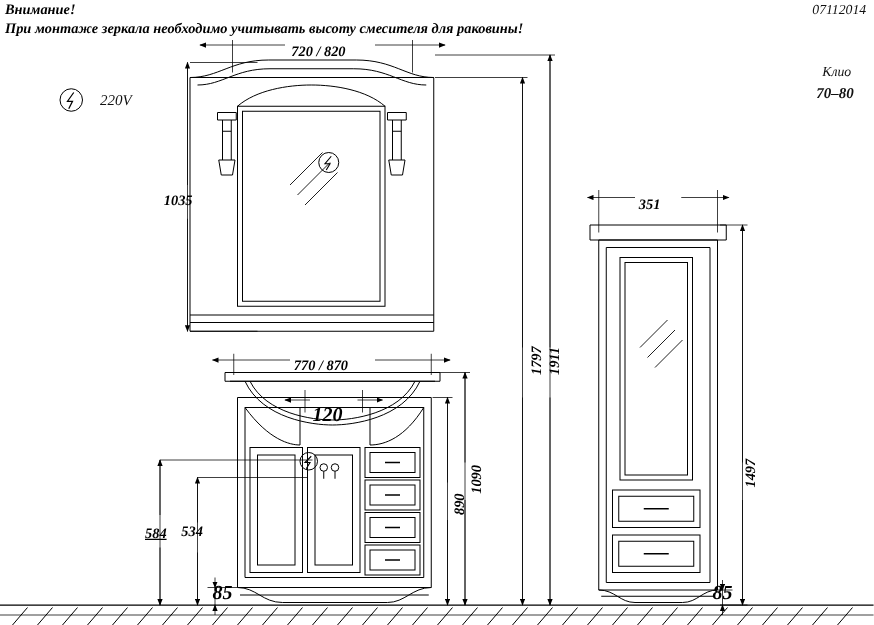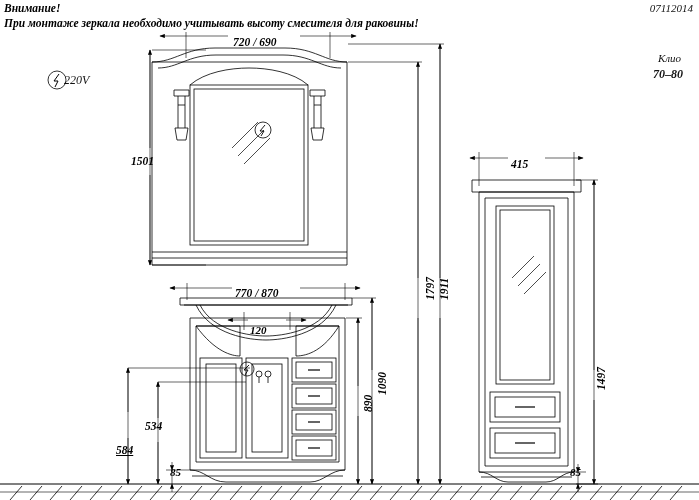--- a/index.html
+++ b/index.html
@@ -38,21 +38,21 @@
   .meta.m3{right:16px;top:31px;font-weight:bold;font-size:12px;margin-top:36px;}
   .dimtxt{
     position:absolute;
     font-family:"Liberation Serif", serif;
     font-weight:bold;
     font-style:italic;
     font-size:11.5px;
     white-space:nowrap;
     color:#000;
   }
-  .dimtxt.sm{font-size:11px;}
+  .dimtxt.sm{font-size:16px;}
   .rot{
     transform:rotate(-90deg);
     transform-origin:left top;
   }
   .volt{
     position:absolute;
     font-family:"Liberation Serif", serif;
     font-style:italic;
     font-size:12px;
     white-space:nowrap;
@@ -63,35 +63,35 @@
 
 <div id="stage">
 
   <div class="warn l1">Внимание!</div>
   <div class="warn l2">При монтаже зеркала необходимо учитывать высоту смесителя для раковины!</div>
 
   <div class="meta m1">07112014</div>
   <div class="meta m2">Клио</div>
   <div class="meta m3">70–80</div>
 
-  <div class="volt" style="left:64px;top:73px;">220V</div>
-
-  <div class="dimtxt" style="left:233px;top:36px;">720 / 690</div>
-  <div class="dimtxt" style="left:131px;top:155px;">1501</div>
+  <div class="volt" style="left:80px;top:73px;">220V</div>
+
+  <div class="dimtxt" style="left:233px;top:36px;">720 / 820</div>
+  <div class="dimtxt" style="left:131px;top:155px;">1035</div>
   <div class="dimtxt" style="left:235px;top:287px;text-align:right;">770 / 870</div>
   <div class="dimtxt sm" style="left:250px;top:324px;">120</div>
-  <div class="dimtxt" style="left:511px;top:158px;">415</div>
+  <div class="dimtxt" style="left:511px;top:158px;">351</div>
 
   <div class="dimtxt rot" style="left:438px;top:300px;">1911</div>
   <div class="dimtxt rot" style="left:424px;top:300px;">1797</div>
   <div class="dimtxt rot" style="left:376px;top:395px;">1090</div>
   <div class="dimtxt rot" style="left:362px;top:412px;">890</div>
   <div class="dimtxt rot" style="left:595px;top:390px;">1497</div>
 
-  <div class="dimtxt" style="left:116px;top:444px;text-decoration:underline;">584</div>
+  <div class="dimtxt" style="left:116px;top:421px;text-decoration:underline;">584</div>
   <div class="dimtxt" style="left:145px;top:420px;">534</div>
   <div class="dimtxt sm" style="left:170px;top:466px;">85</div>
   <div class="dimtxt sm" style="left:570px;top:466px;">85</div>
 
   <svg width="699" height="500" viewBox="0 0 699 500">
     <defs>
       <marker id="ar" markerWidth="9" markerHeight="7" refX="8" refY="3.5" orient="auto">
         <polygon points="0,0 9,3.5 0,7" fill="#000"></polygon>
       </marker>
       <marker id="arS" markerWidth="9" markerHeight="7" refX="1" refY="3.5" orient="auto">

